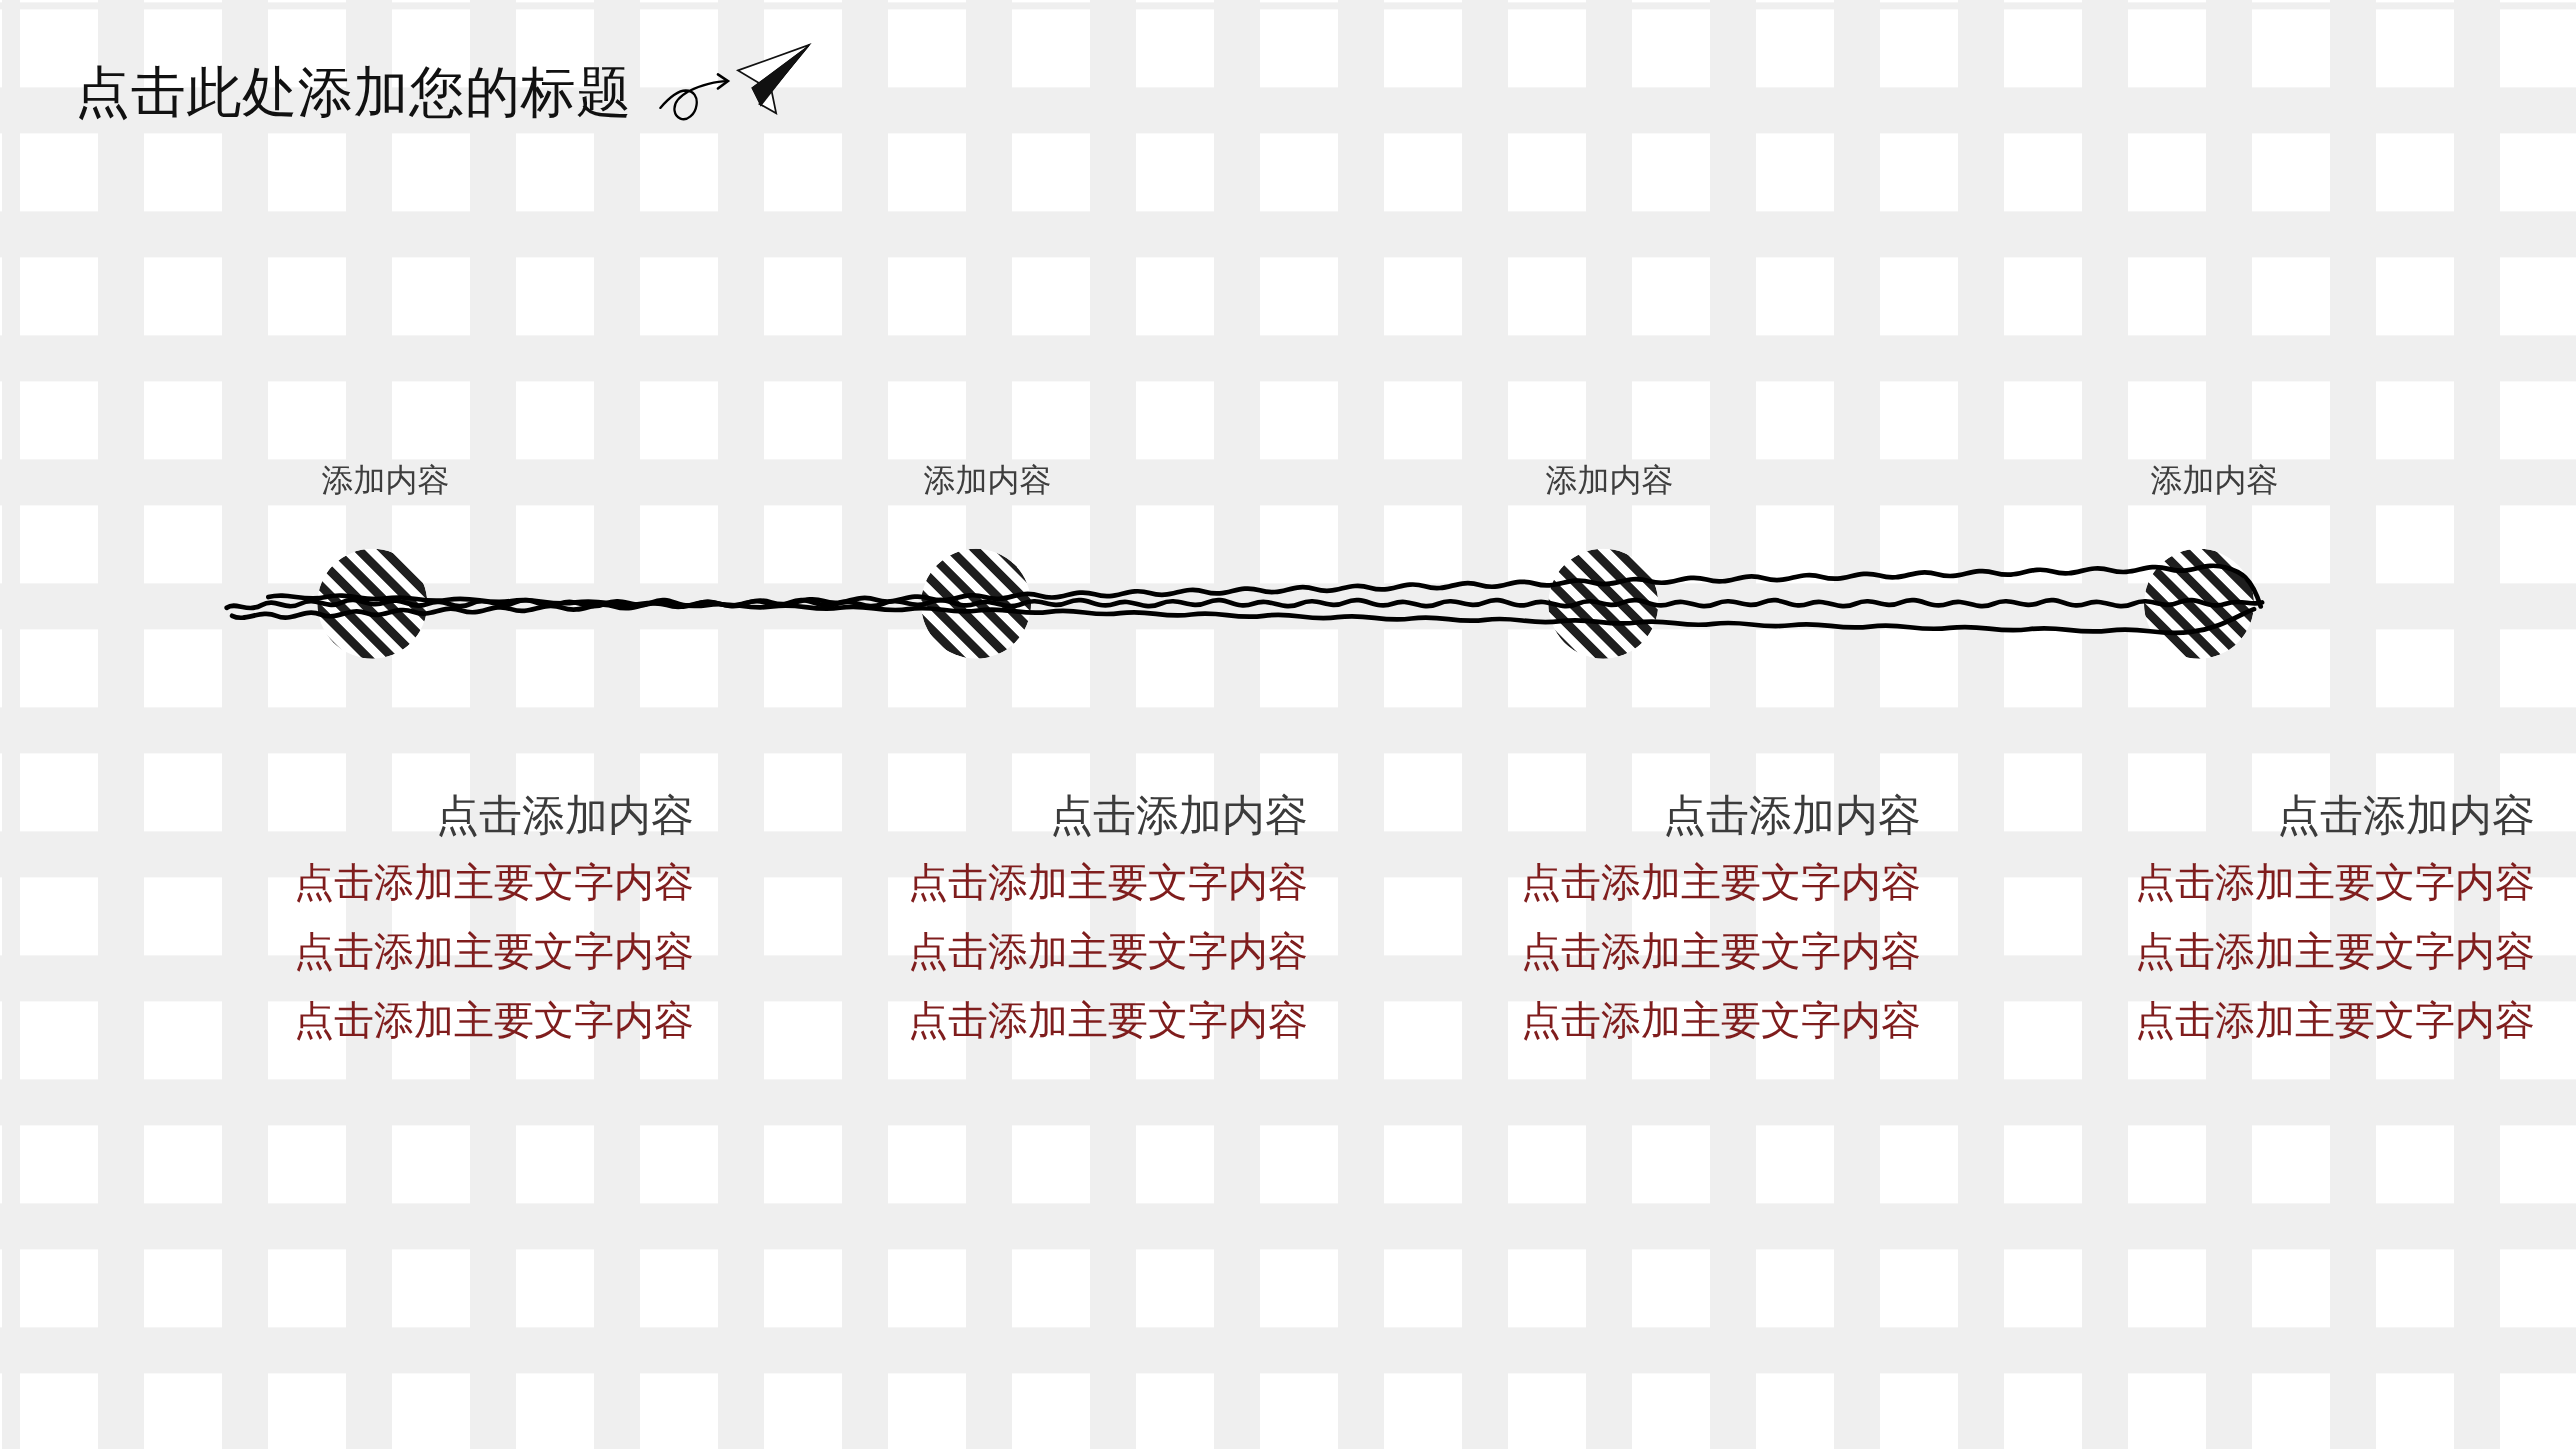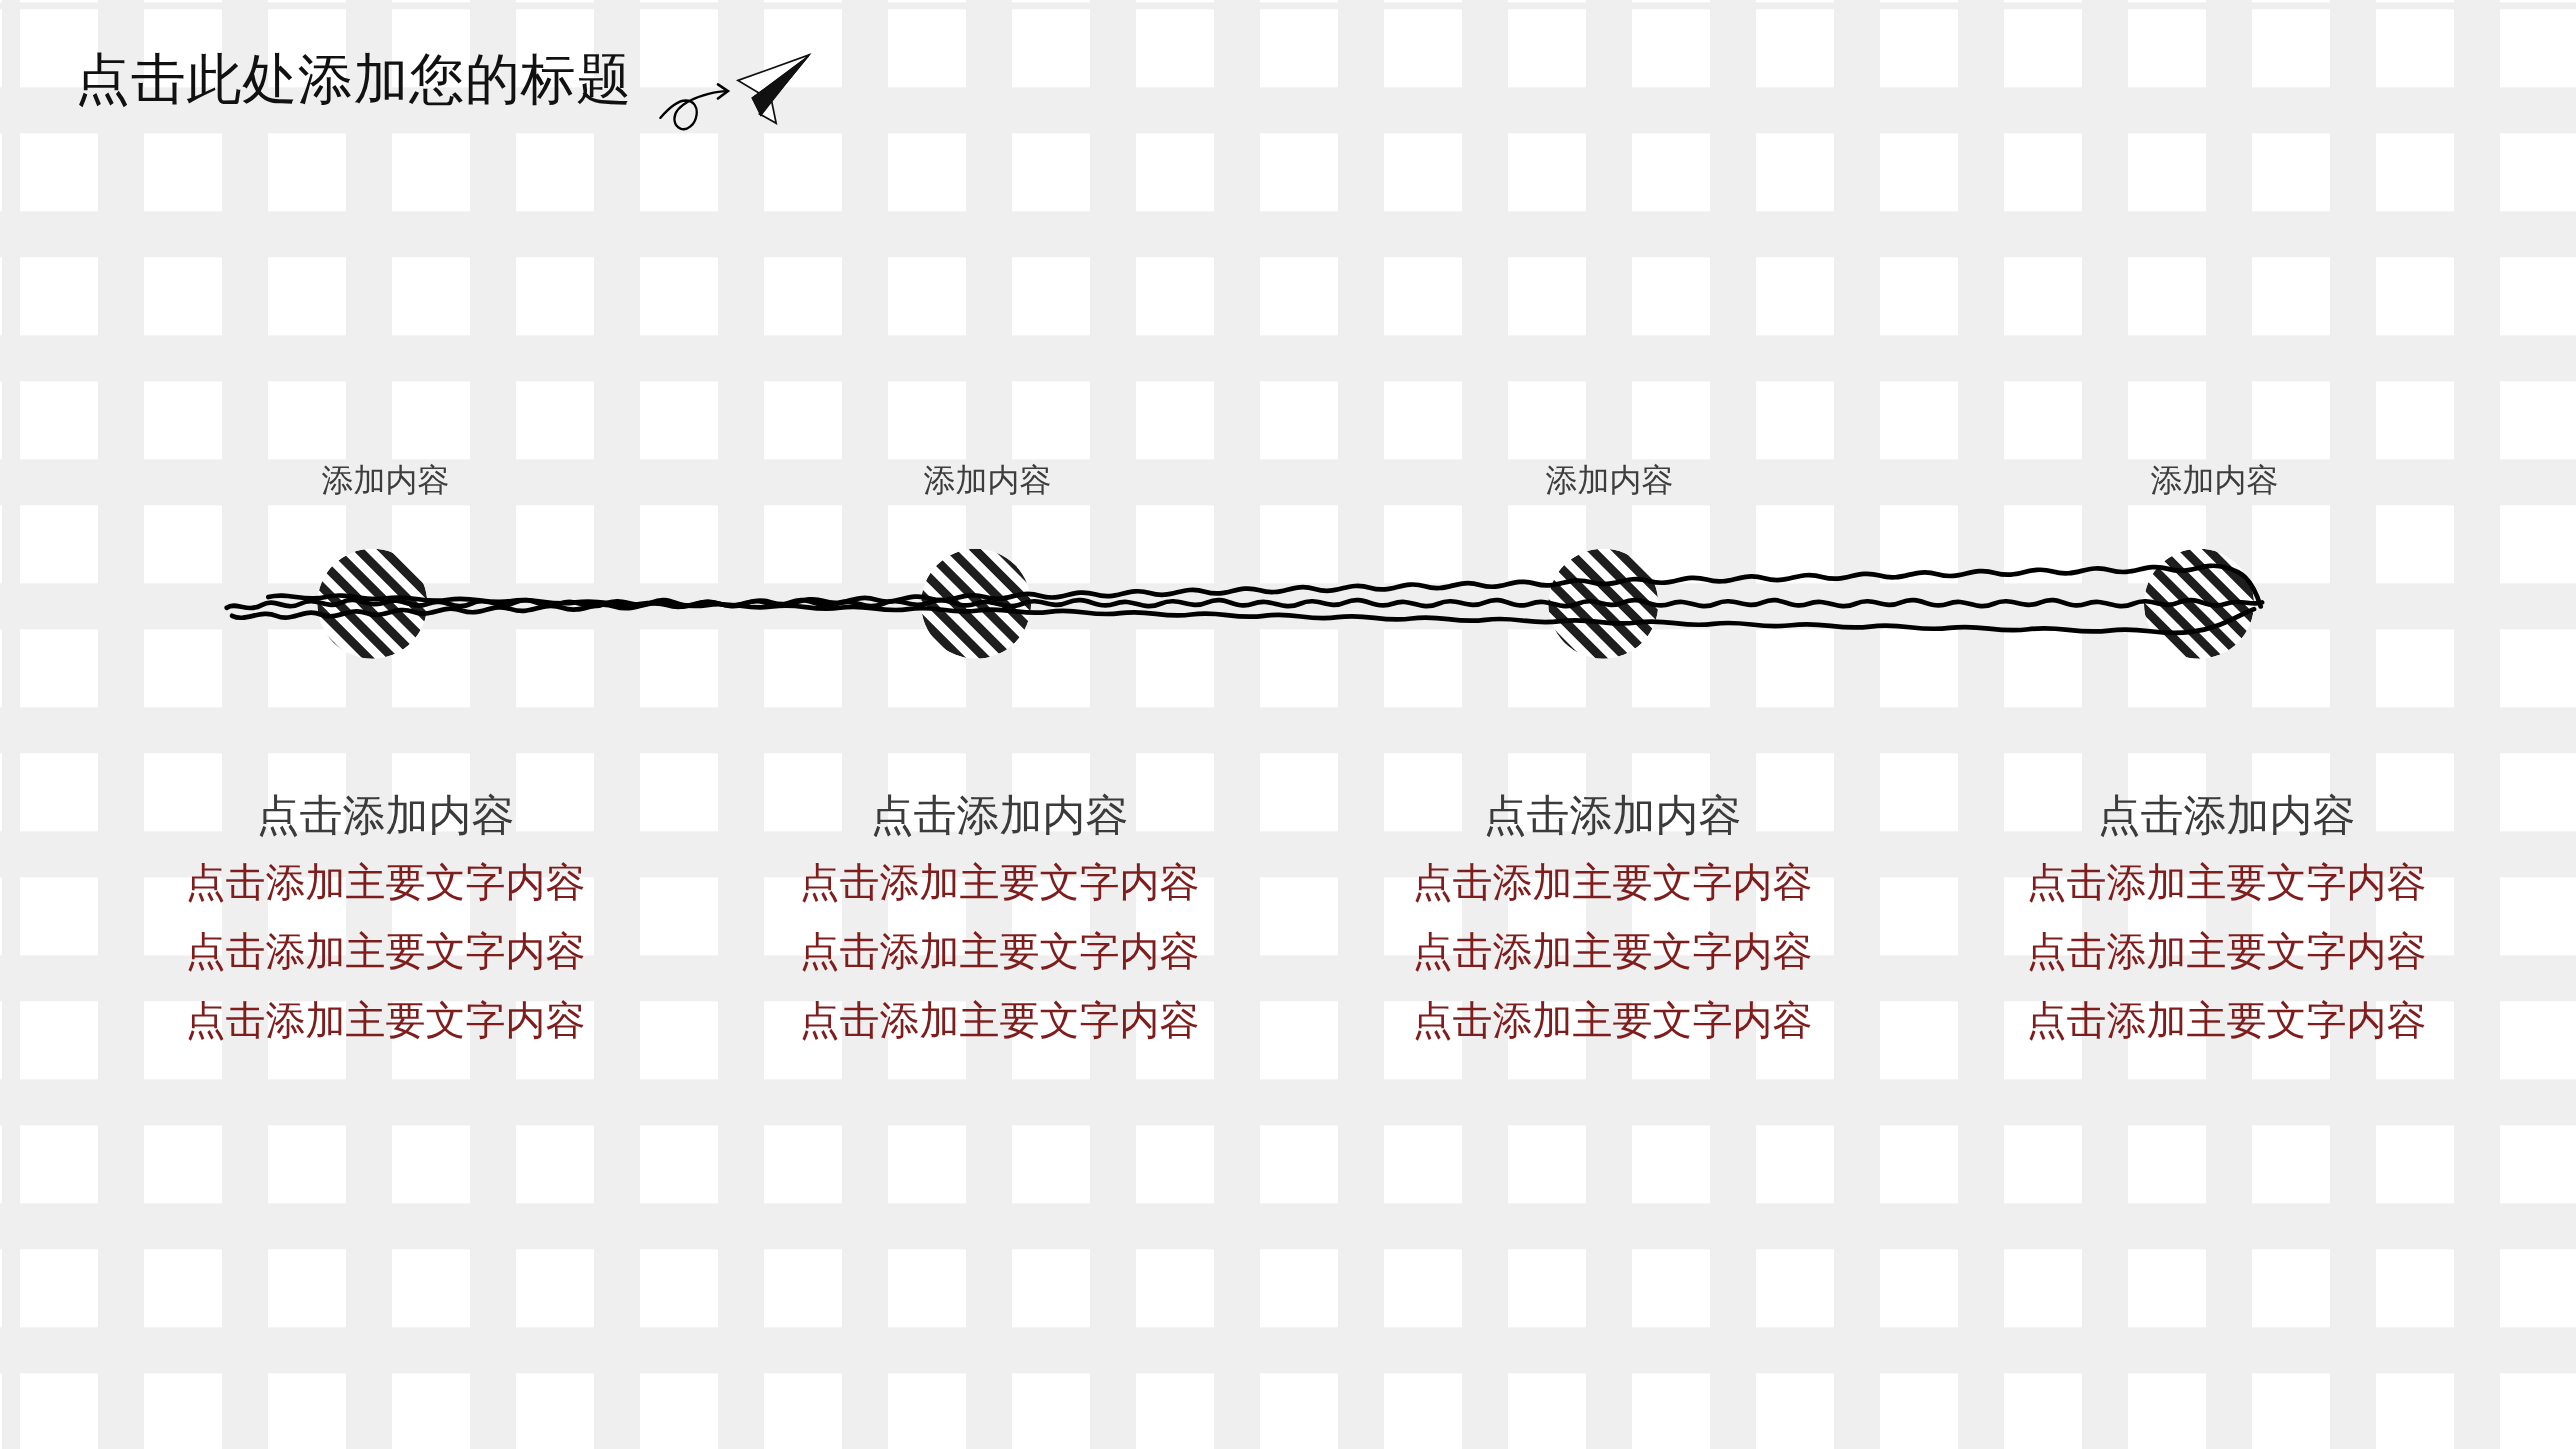--- a/index.html
+++ b/index.html
@@ -26,21 +26,21 @@
     background-image:repeating-linear-gradient(
         to bottom,
         rgba(239,239,239,0) 0px,rgba(239,239,239,0) 78px,
         #efefef 78px,#efefef 124px);
     background-position:0 9.4px;
   }
 
   
   #title-row{
     position:absolute;left:75px;top:52px;
-    display:flex;height:81px;
+    display:flex;align-items:center;height:81px;
   }
   #page-title{
     font-size:55px;line-height:1;color:#111111;letter-spacing:0.7px;
     white-space:nowrap;font-weight:400;
   }
   #plane-icon{
     margin-left:27px;width:154px;height:101px;display:block;
   }
 
   
@@ -52,21 +52,21 @@
     position:absolute;top:0;width:617px;margin-left:-309px;
     text-align:center;
   }
   .node-label{
     position:absolute;top:463px;left:0;width:617px;
     font-size:32px;line-height:1.1;color:#3d3d3d;white-space:nowrap;
   }
 
   
   .text-col{
-    position:absolute;width:617px;margin-left:-309px;text-align:center;
+    position:absolute;width:617px;margin-left:-309px;text-align:right;
   }
   .col-heading{
     font-size:43px;line-height:1.1;color:#3b3b3b;white-space:nowrap;
     margin:0 0 23px 0;font-weight:400;
   }
   .col-line{
     font-size:40px;line-height:1.0;color:#7f1d1d;white-space:nowrap;
     margin:0 0 29px 0;
   }
   .col-line:last-child{margin-bottom:0;}

